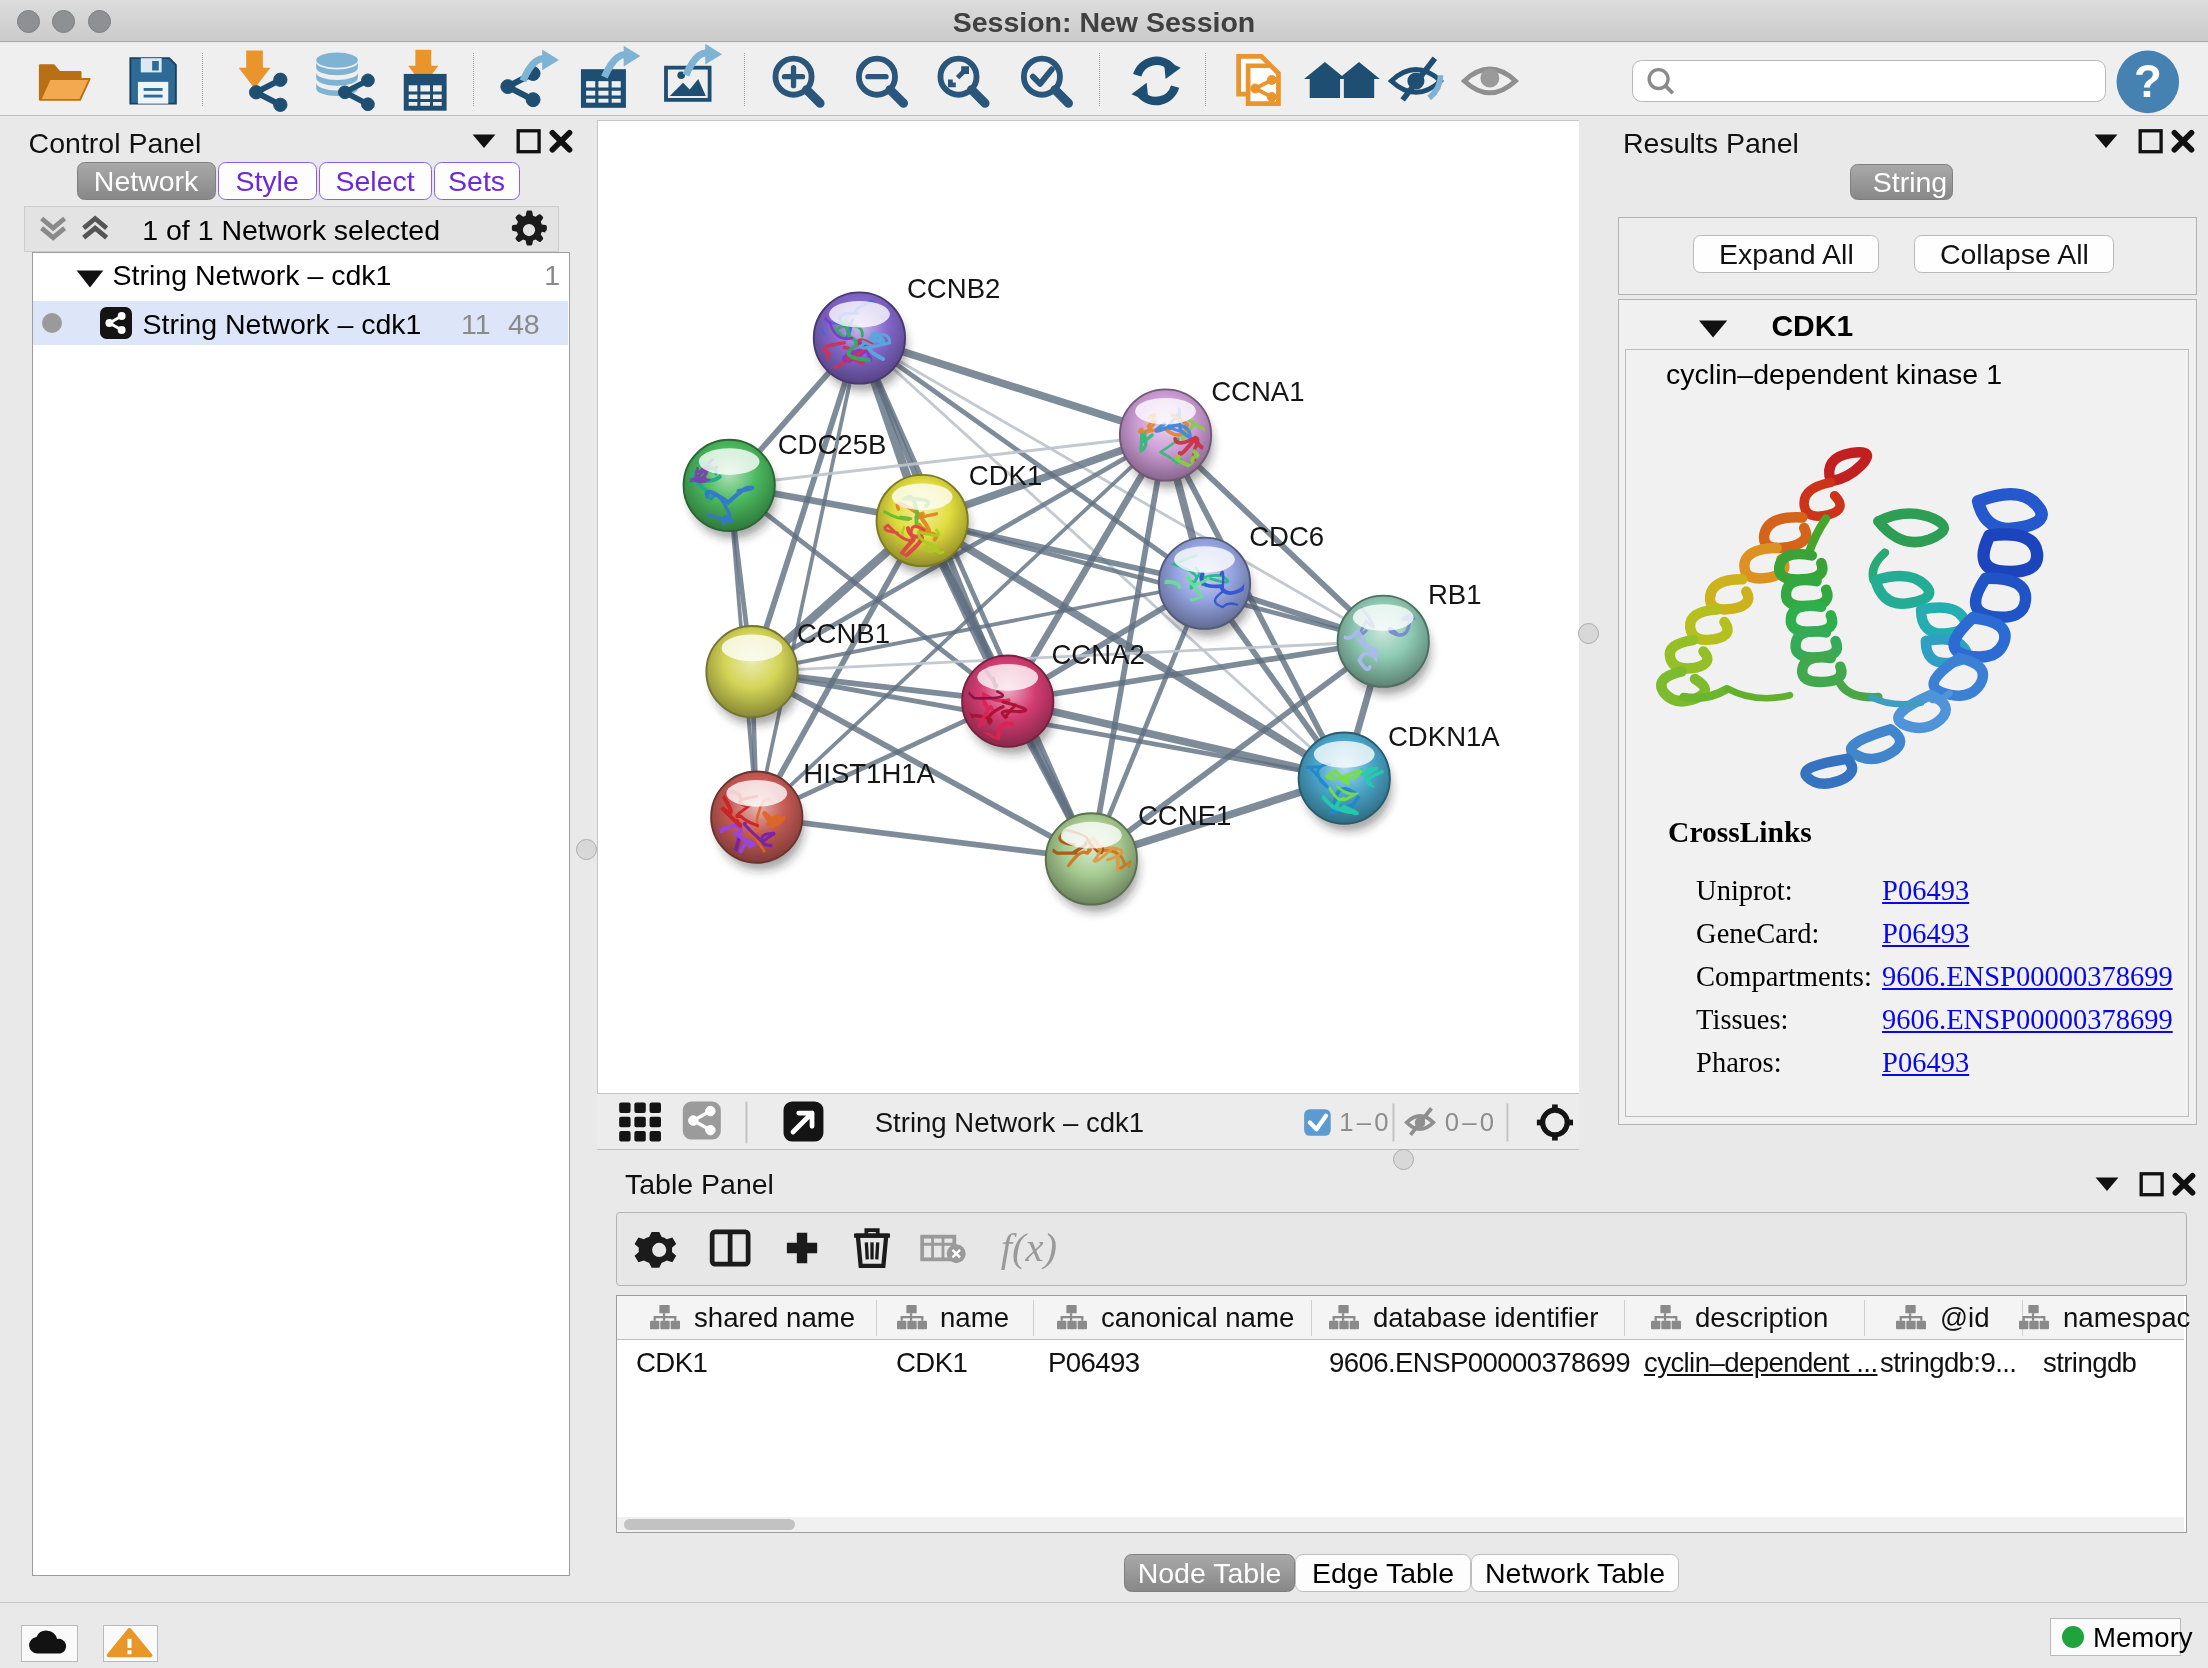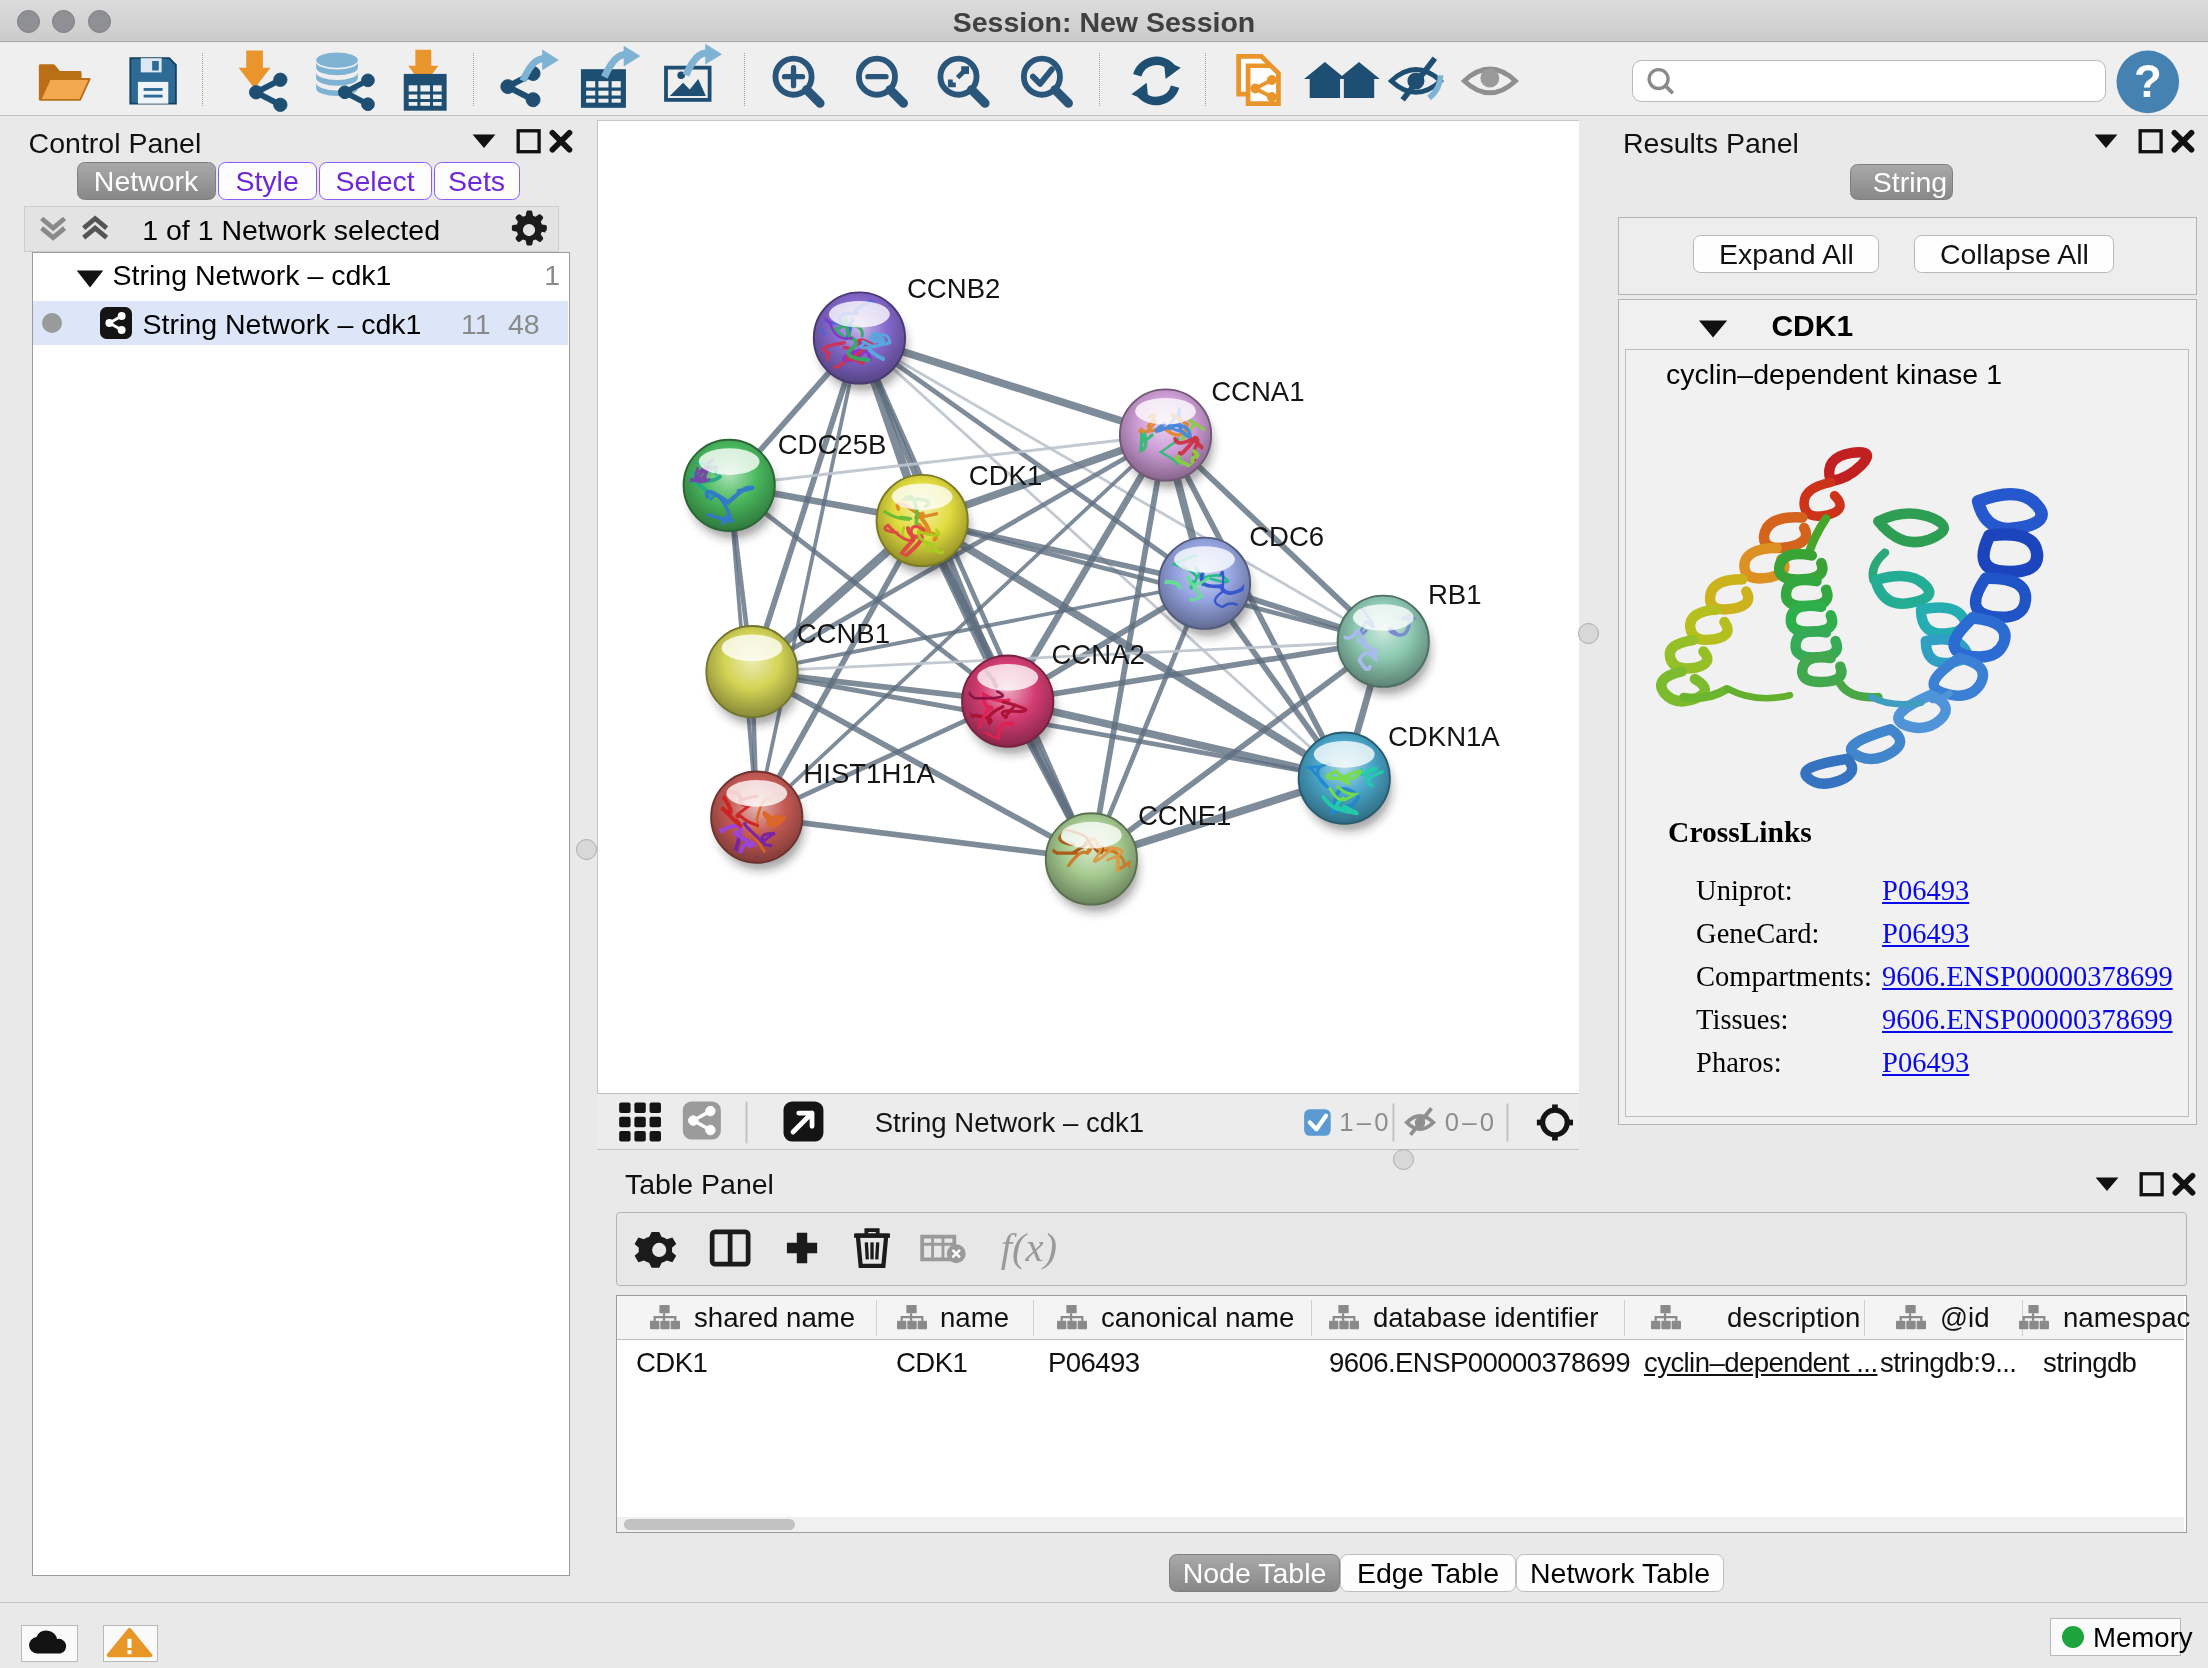--- a/index.html
+++ b/index.html
@@ -755,21 +755,21 @@
         <div class="thsep" style="left:1007px;"></div>
         <svg class="abs" width="34" height="30" style="left:1032px; top:6.7px;" viewBox="0 0 36 32">
           <g fill="#8a8a8a">
             <rect x="12" y="2" width="11" height="9" rx="1"></rect>
             <rect x="2" y="19" width="10" height="9" rx="1"></rect>
             <rect x="13" y="19" width="10" height="9" rx="1"></rect>
             <rect x="24" y="19" width="10" height="9" rx="1"></rect>
             <path d="M17 11 V15 M7 19 V15 H29 V19 M17 15 V19" stroke="#8a8a8a" stroke-width="2.4" fill="none"></path>
           </g>
         </svg>
-        <div class="th" style="left:1078px; line-height:44px;margin-left:32px;">description</div>
+        <div class="th" style="left:1078px; line-height:44px;">description</div>
         <div class="thsep" style="left:1247px;"></div>
         <svg class="abs" width="34" height="30" style="left:1277px; top:6.7px;" viewBox="0 0 36 32">
           <g fill="#8a8a8a">
             <rect x="12" y="2" width="11" height="9" rx="1"></rect>
             <rect x="2" y="19" width="10" height="9" rx="1"></rect>
             <rect x="13" y="19" width="10" height="9" rx="1"></rect>
             <rect x="24" y="19" width="10" height="9" rx="1"></rect>
             <path d="M17 11 V15 M7 19 V15 H29 V19 M17 15 V19" stroke="#8a8a8a" stroke-width="2.4" fill="none"></path>
           </g>
         </svg>
@@ -789,21 +789,21 @@
     <div class="td" style="left:19px;">CDK1</div>
     <div class="td" style="left:279px;">CDK1</div>
     <div class="td" style="left:431px;">P06493</div>
     <div class="td" style="left:712px;">9606.ENSP00000378699</div>
     <div class="td" style="left:1027px;text-decoration:underline;">cyclin–dependent ...</div>
     <div class="td" style="left:1263px;">stringdb:9...</div>
     <div class="td" style="left:1426px;">stringdb</div>
     <div class="abs" style="left:0px; top:221px; width:1567px; height:15px; background:#f0f0f0;"></div>
     <div class="abs" style="left:6.7px; top:223px; width:171px; height:11.4px; background:#c2c2c2; border-radius:5.7px;"></div>
   </div>
-  <div class="abs" id="bottomtabs" style="left:1169px; top:1554px; width:571px; height:46px;">
+  <div class="abs" id="bottomtabs" style="left:1124px; top:1554px; width:571px; height:46px;">
     <div class="tab tabsel abs" style="left:0px; width:171px; height:38px; border-radius:7.6px; font-size:28.5px; text-align:center; line-height:36px;">Node Table</div>
     <div class="abs" style="left:171px; width:176px; height:38px; background:#fdfdfd; border:1px solid #bebebe; border-radius:7.6px; font-size:28.5px; text-align:center; line-height:36px;">Edge Table</div>
     <div class="abs" style="left:347px; width:208px; height:38px; background:#fdfdfd; border:1px solid #bebebe; border-radius:7.6px; font-size:28.5px; text-align:center; line-height:36px;">Network Table</div>
   </div>
 
   <div class="abs" style="left:0; top:1602px; width:2208px; height:1px; background:#c6c6c6;"></div>
   <div class="abs" style="left:21px; top:1625px; width:57px; height:37px; background:#fafafa; border:1.9px solid #b9b9b9;">
     <svg width="53" height="33" viewBox="0 0 28 18">
         <path fill="#121212" d="M8 15a4.5 4.5 0 0 1-.6-8.97A6 6 0 0 1 18.7 7.1 3.6 3.6 0 0 1 20.5 15z"></path>
       </svg>

